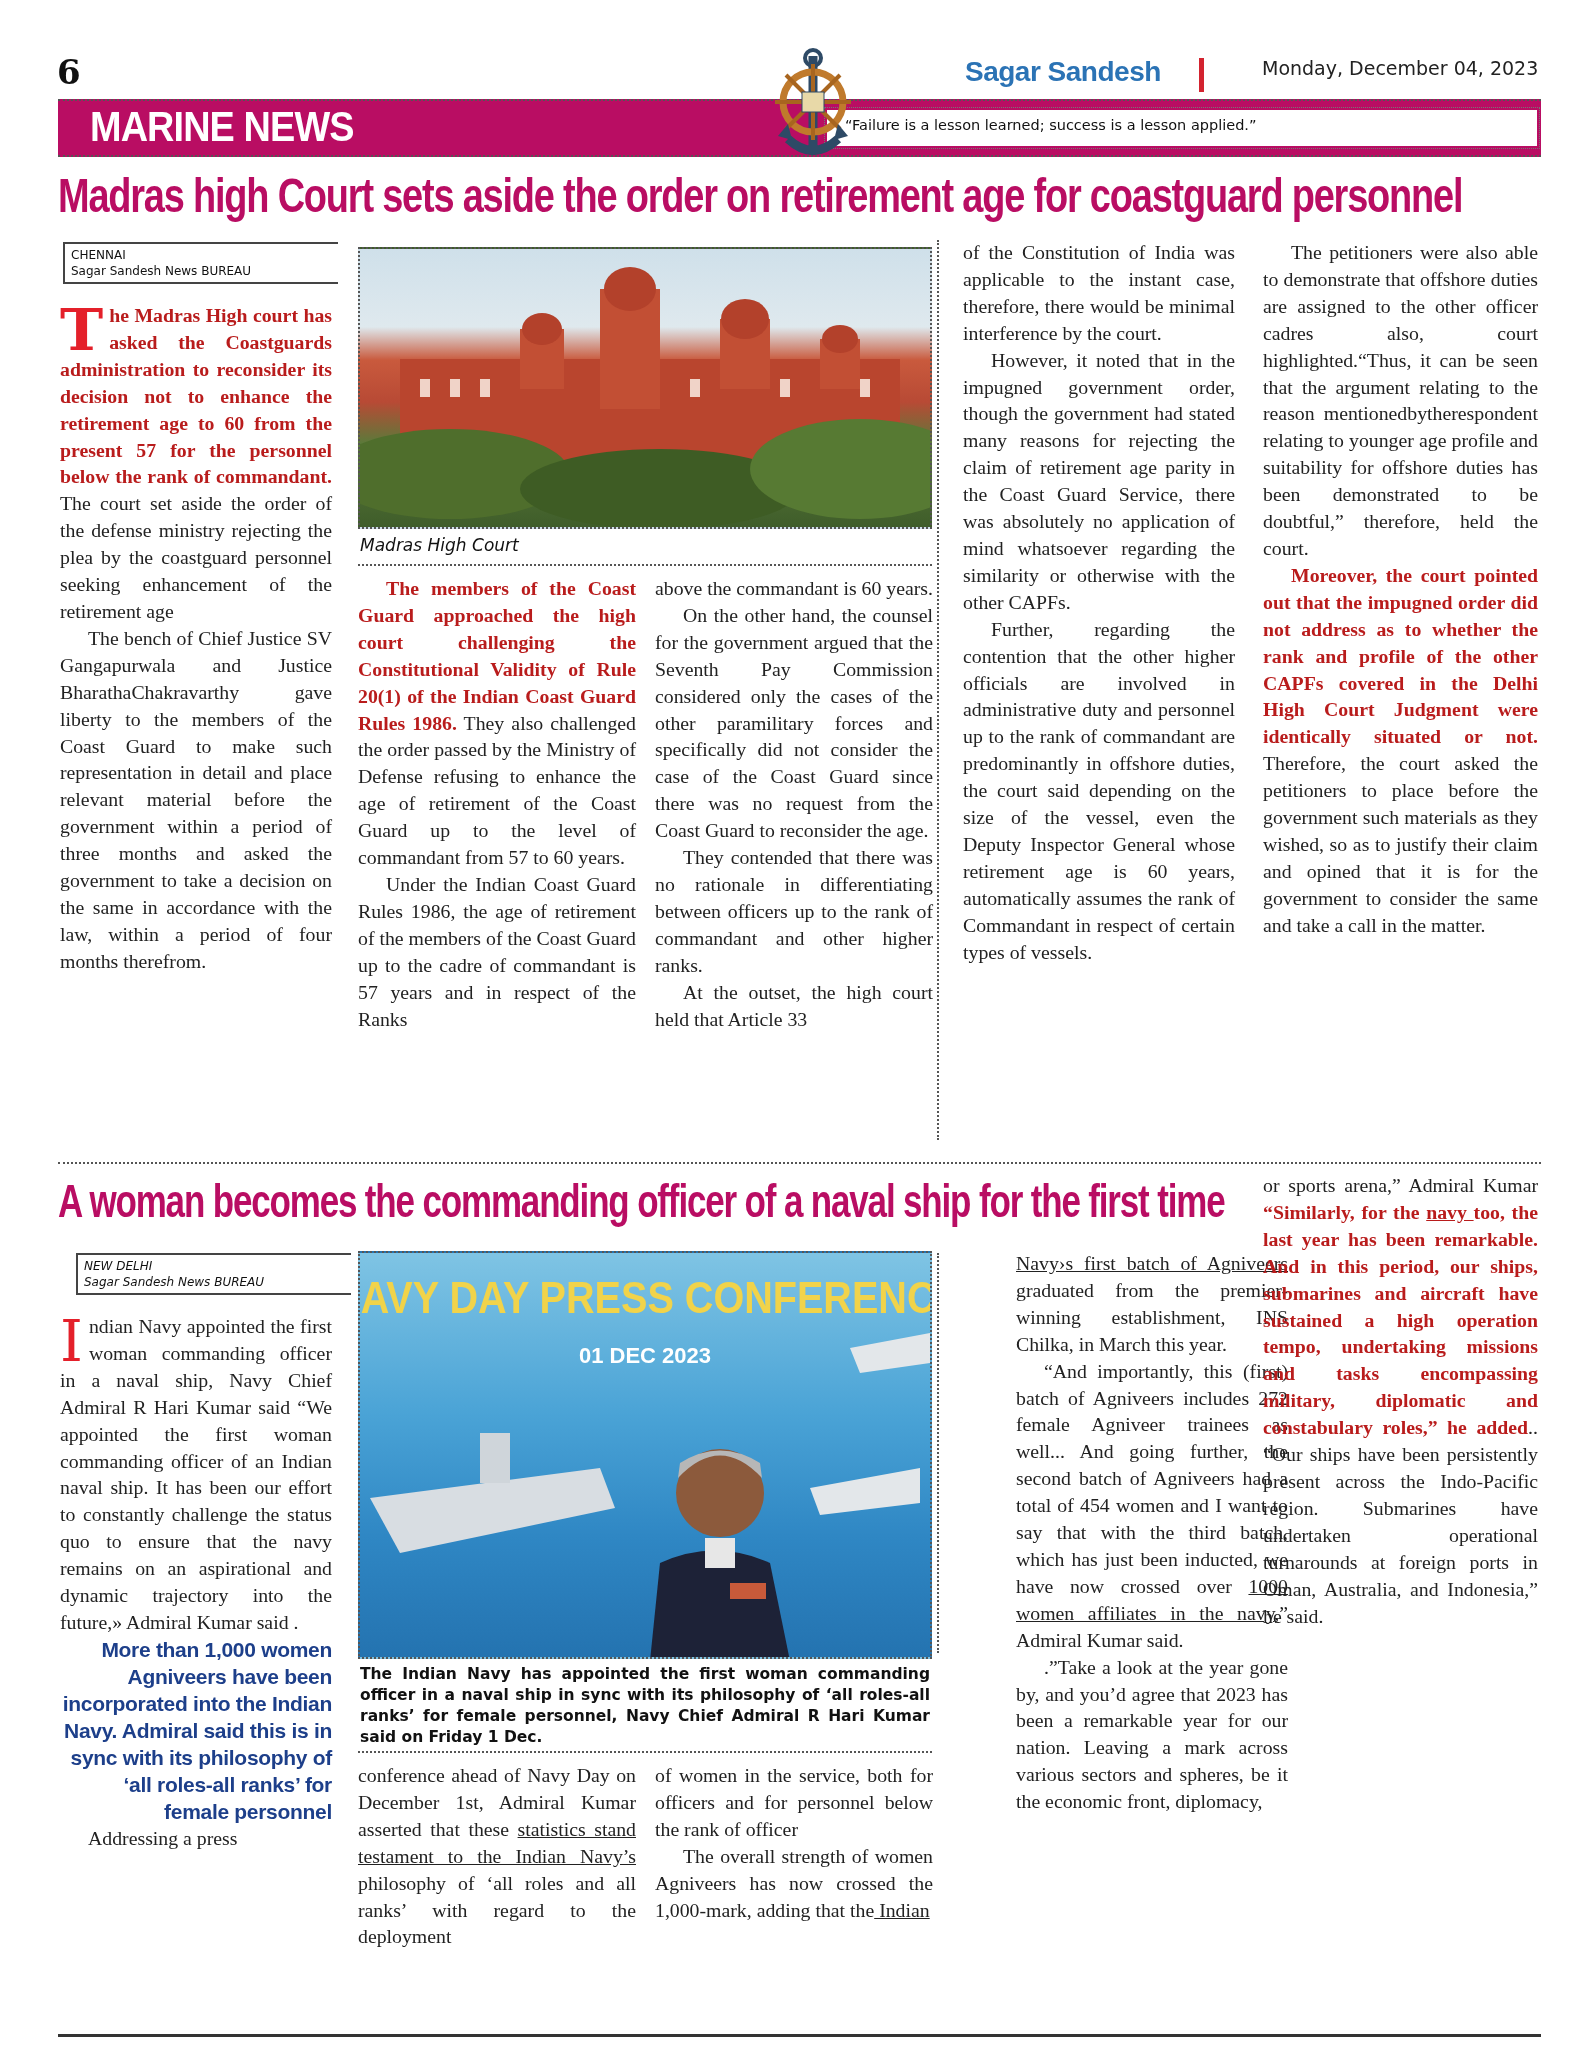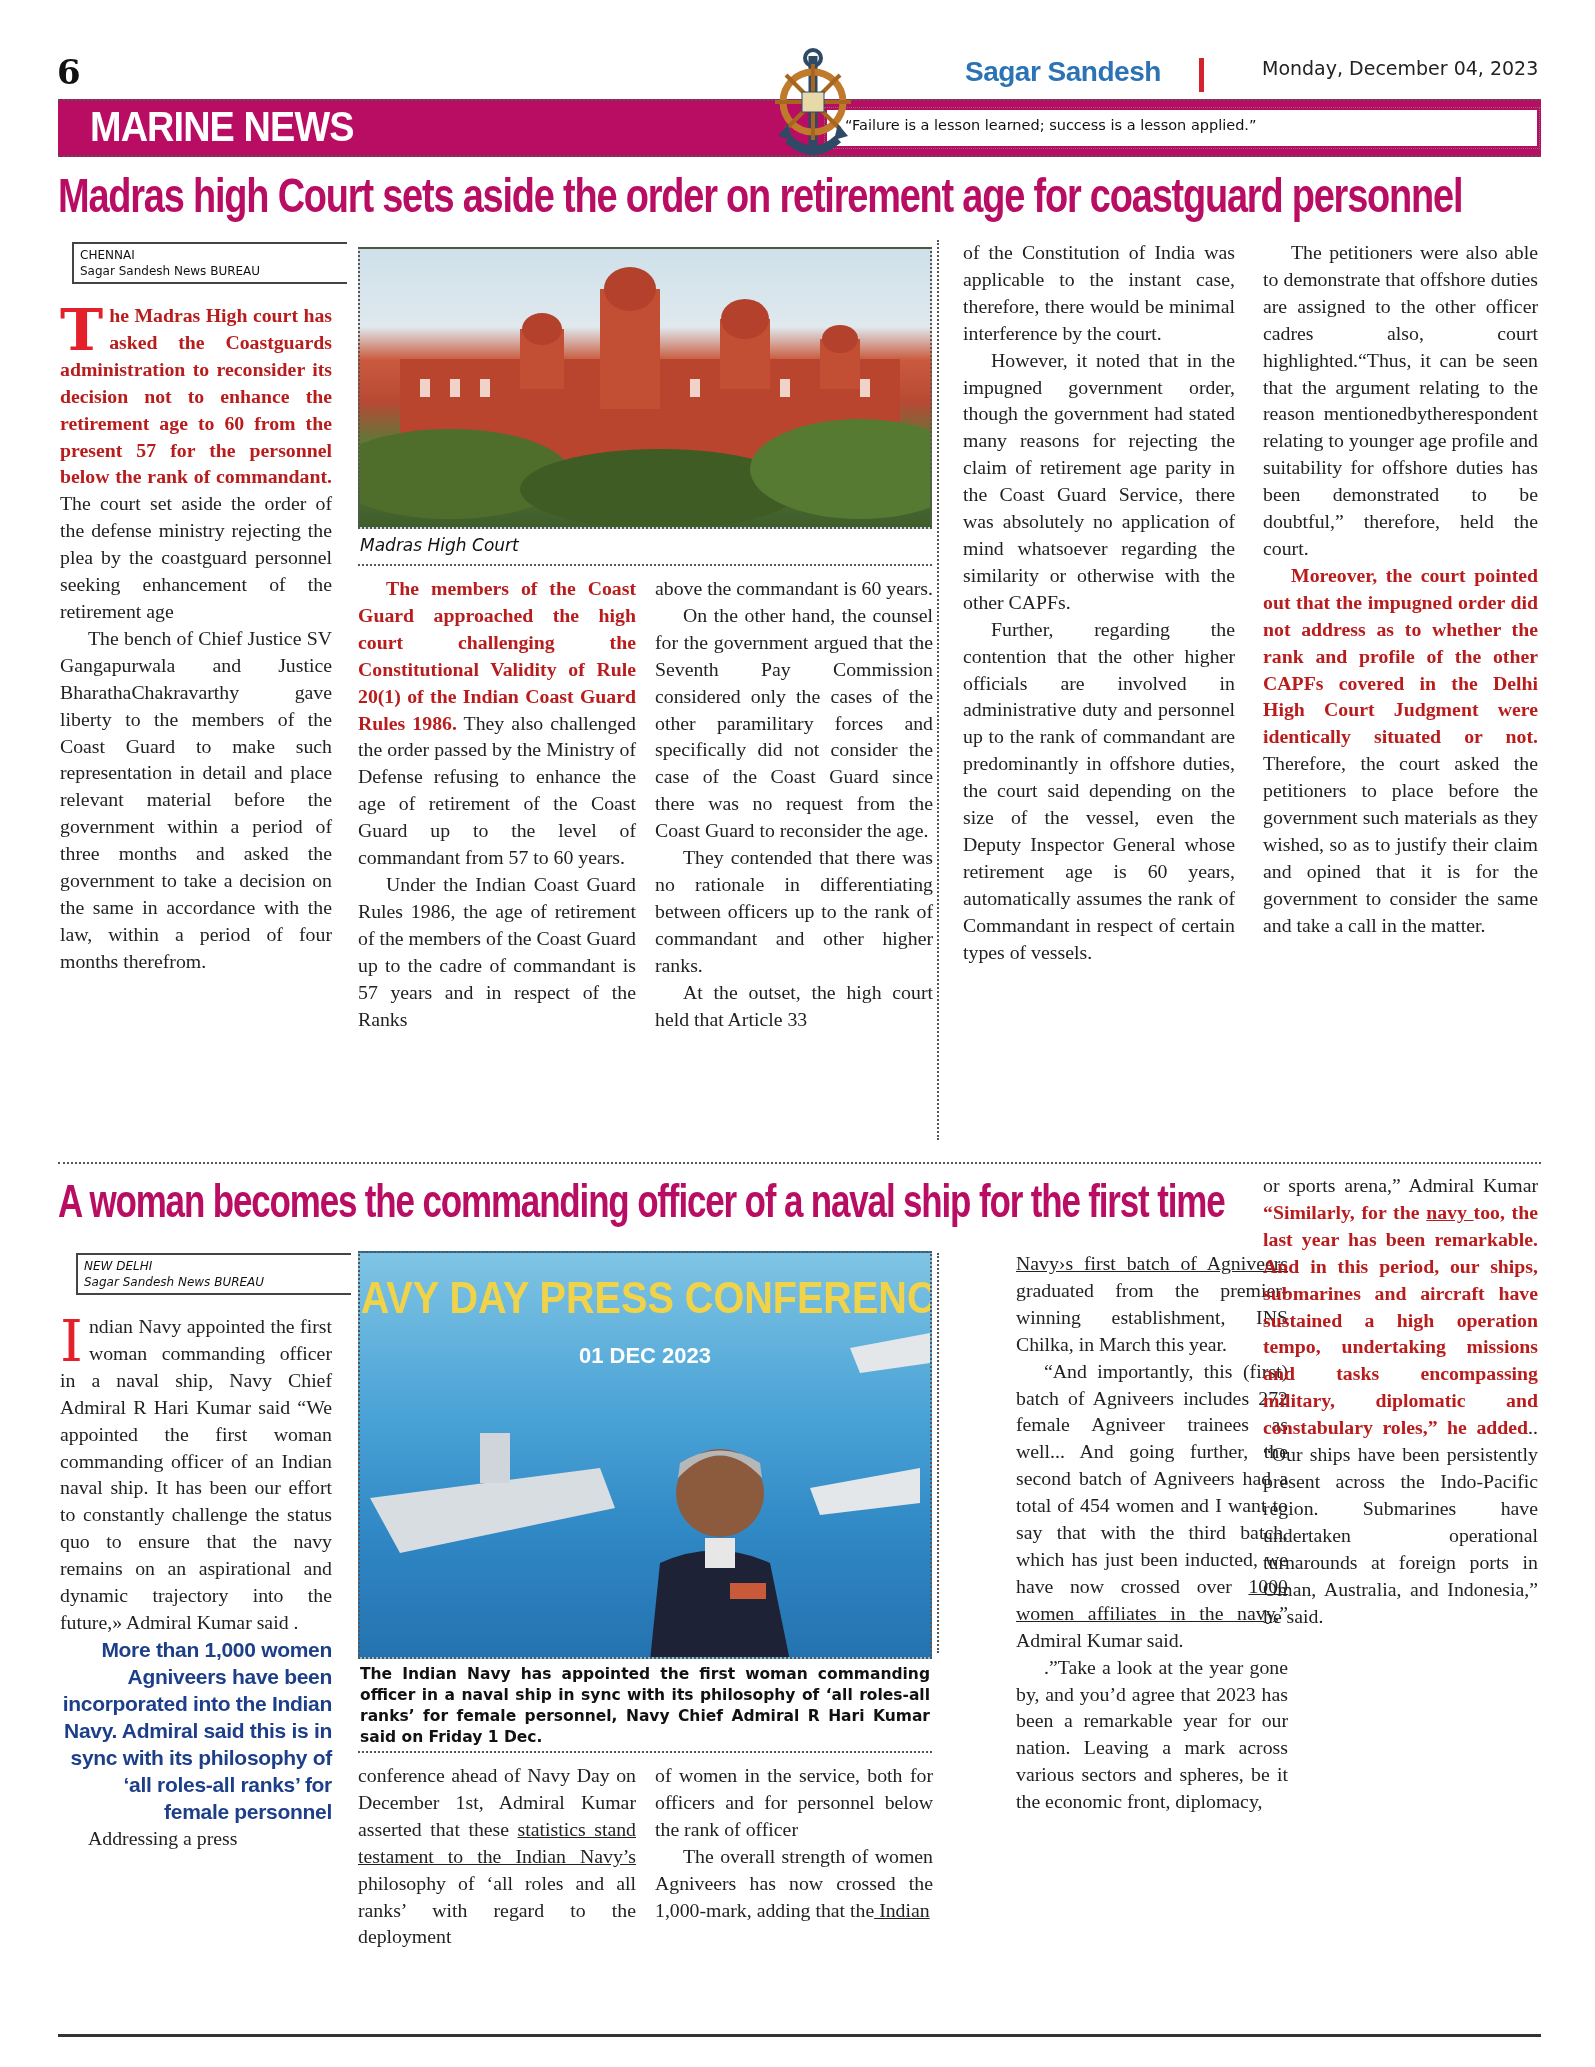--- a/index.html
+++ b/index.html
@@ -75,21 +75,21 @@
     <line x1="28" y1="31" x2="82" y2="85"></line>
       <line x1="82" y1="31" x2="28" y2="85"></line>
   </g>
   <rect x="44" y="48" width="22" height="20" fill="#e8d9a8" stroke="#2e4a66" stroke-width="1"></rect>
   <polygon points="20,92 30,80 34,96" fill="#2e4a66"></polygon>
     <polygon points="90,92 80,80 76,96" fill="#2e4a66"></polygon>
 </svg>
 
 <div class="abs headline hl1">Madras high Court sets aside the order on retirement age for coastguard personnel</div>
 
-<div class="abs dateline" style="left:72px; top:242px; width:275px;">
+<div class="abs dateline" style="left:63px; top:242px; width:275px;">
   <div>CHENNAI</div>
   <div>Sagar Sandesh News BUREAU</div>
 </div>
 
 <div class="abs col" style="left:60px; top:302px; width:272px;">
   <p class="noindent"><span class="drop">T</span><b>he Madras High court has asked the Coastguards administration to reconsider its decision not to enhance the retirement age to 60 from the present 57 for the personnel below the rank of commandant.</b><span> The court set aside the order of the defense ministry rejecting the plea by the coastguard personnel seeking enhancement of the retirement age</span></p>
   <p>The bench of Chief Justice SV Gangapurwala and Justice BharathaChakravarthy gave liberty to the members of the Coast Guard to make such representation in detail and place relevant material before the government within a period of three months and asked the government to take a decision on the same in accordance with the law, within a period of four months therefrom.</p>
 </div>
 
 <div class="abs photo1">

